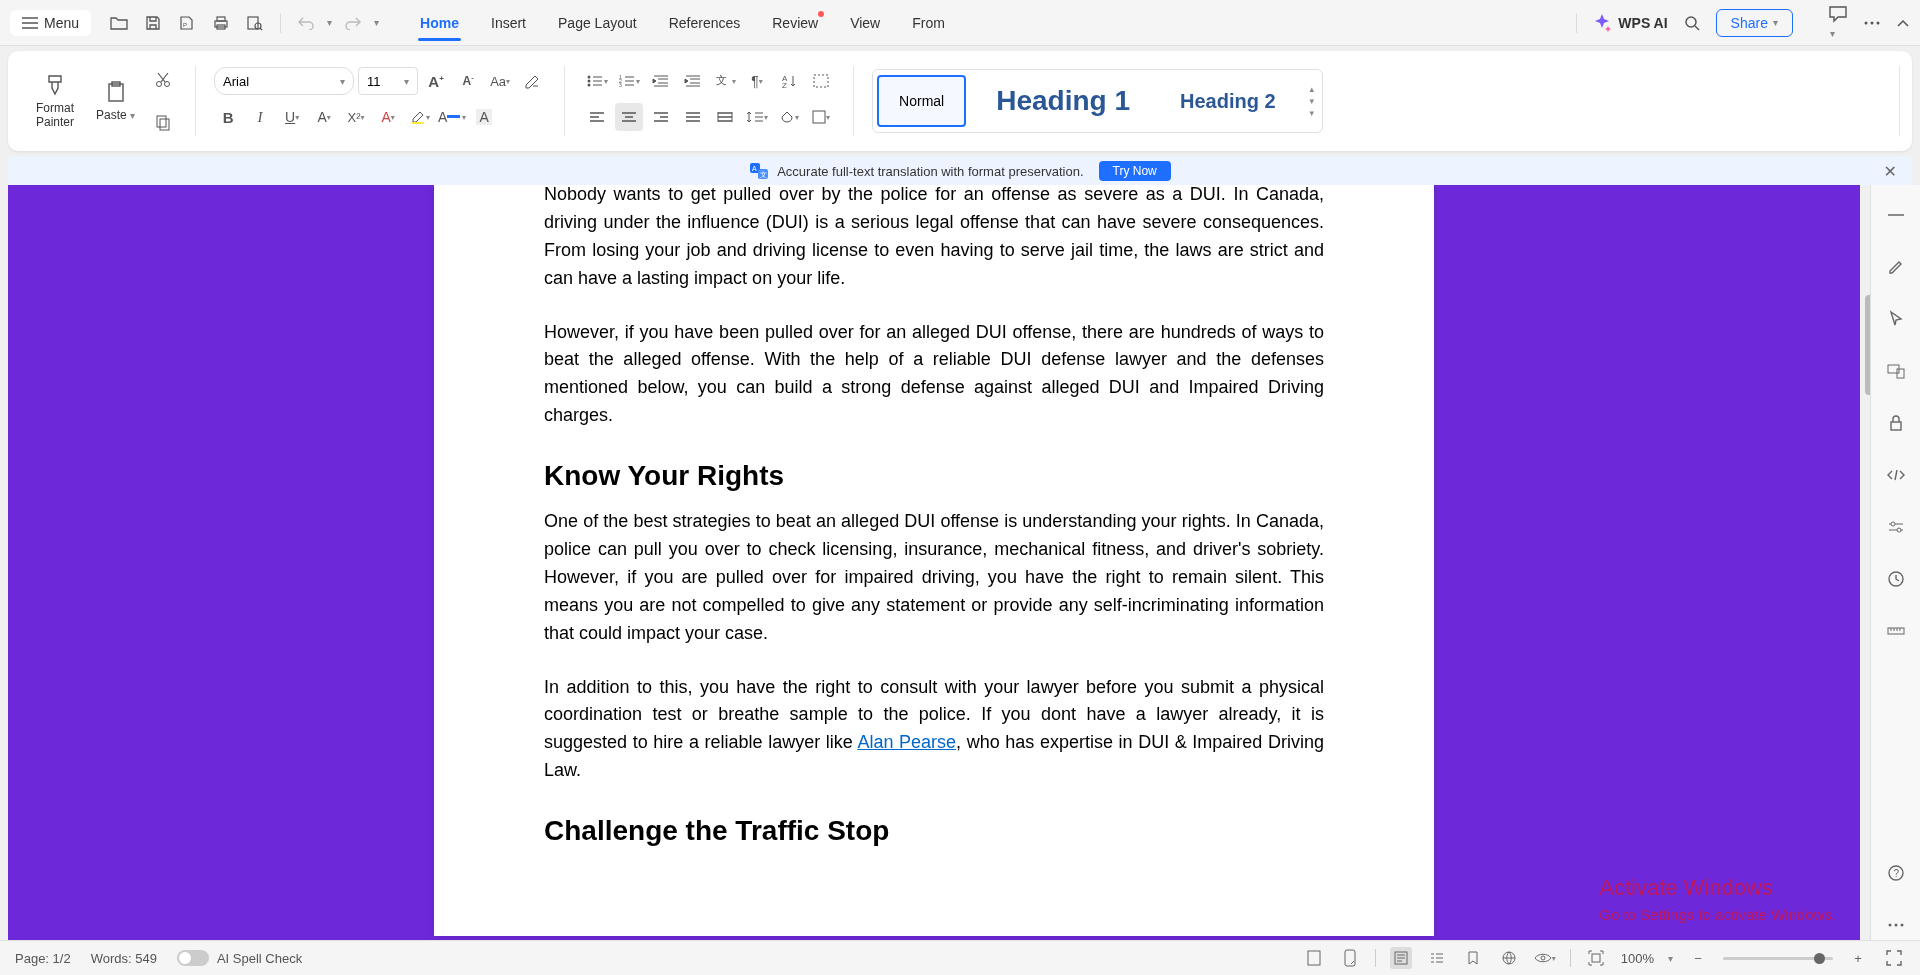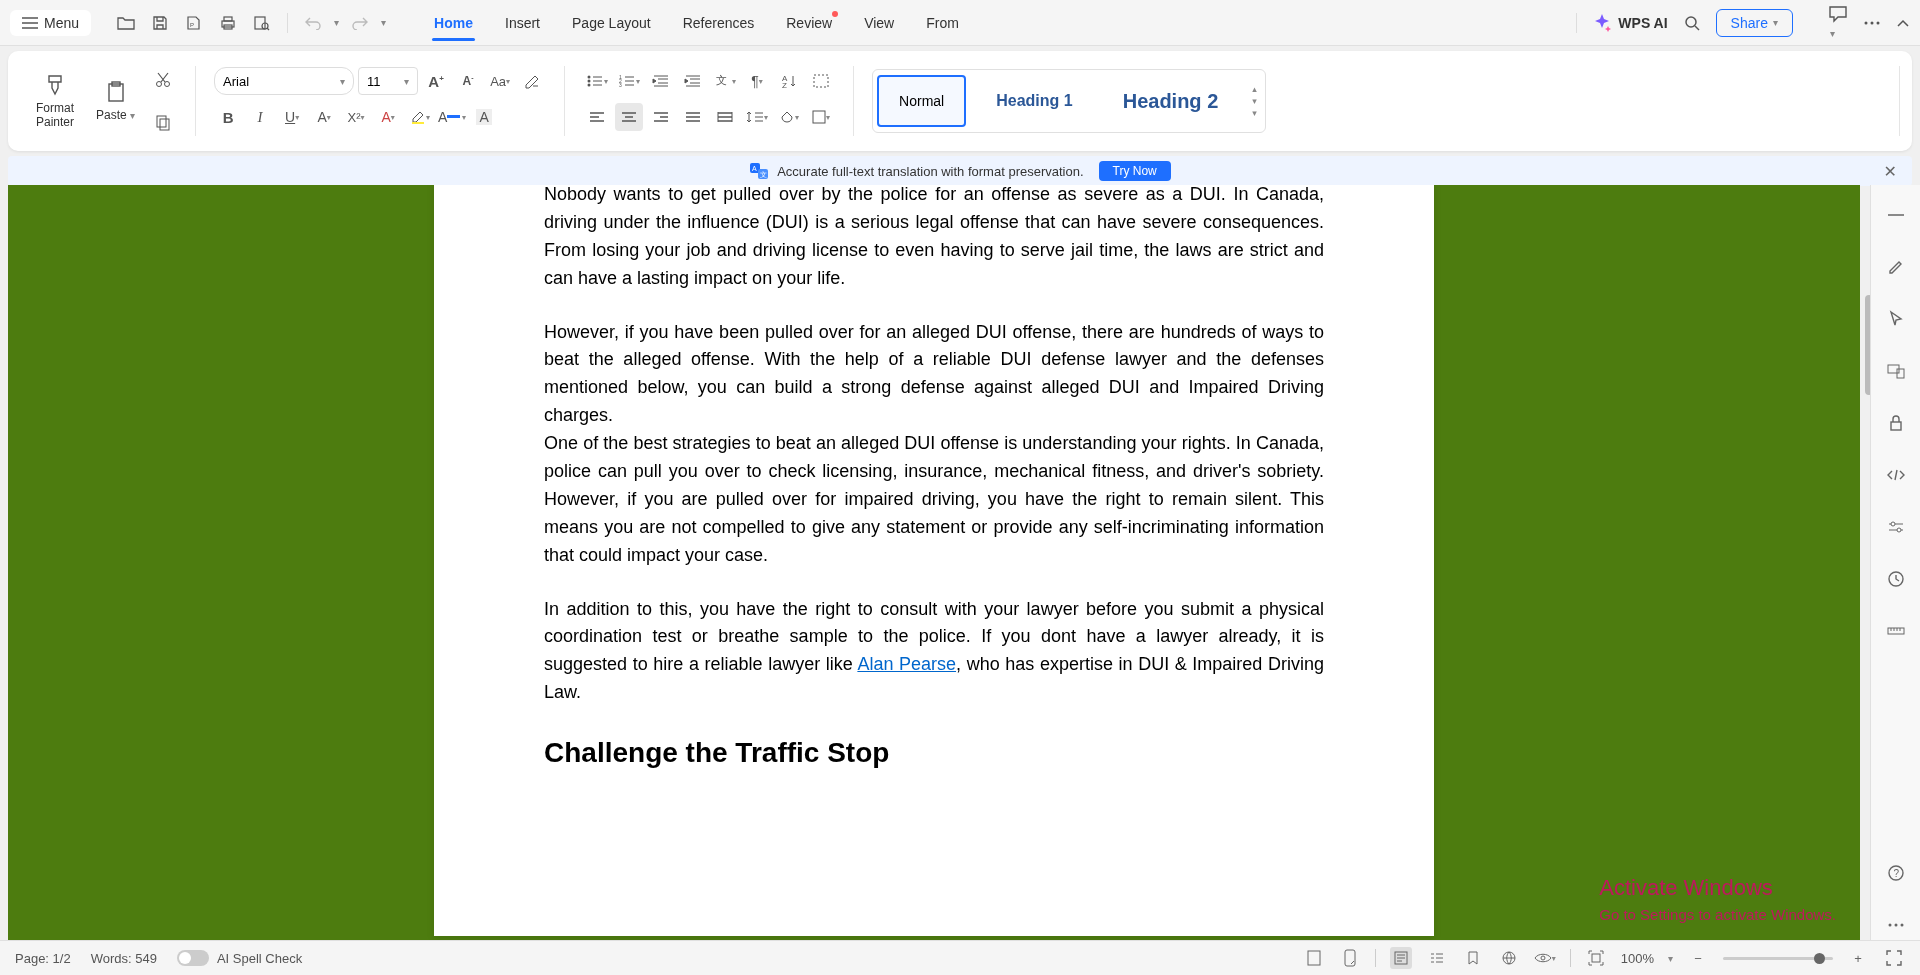--- a/index.html
+++ b/index.html
@@ -1,19 +1,19 @@
 <!DOCTYPE html>
 <html><head>
 <meta charset="utf-8">
 <style>
 * { margin: 0; padding: 0; box-sizing: border-box; font-family: -apple-system, BlinkMacSystemFont, "Segoe UI", Arial, sans-serif; }
 body { background: #f0f0f0; width: 1920px; height: 975px; overflow: hidden; position: relative; }
 
 
-.top-bar { height: 46px; background: #f5f5f5; display: flex; align-items: center; padding: 0 10px; gap: 12px; border-bottom: 1px solid #e0e0e0; }
+.top-bar { height: 46px; background: #f5f5f5; display: flex; align-items: center; padding: 0 10px; gap: 5px; border-bottom: 1px solid #e0e0e0; }
 .menu-btn { display: flex; align-items: center; gap: 6px; padding: 5px 12px; background: #fff; border-radius: 6px; cursor: pointer; font-size: 14px; color: #333; }
 .menu-btn svg { width: 16px; height: 12px; }
 .qat { display: flex; gap: 8px; align-items: center; margin-left: 10px; }
 .qat .icon-btn { width: 26px; height: 26px; display: flex; align-items: center; justify-content: center; cursor: pointer; border-radius: 4px; color: #555; }
 .qat .sep { width: 1px; height: 20px; background: #ddd; margin: 0 4px; }
 
 .tabs { display: flex; gap: 0; margin-left: 20px; }
 .tab { padding: 10px 16px; font-size: 14px; color: #333; cursor: pointer; position: relative; }
 .tab.active { color: #1e6fff; font-weight: 600; }
 .tab.active::after { content: ''; position: absolute; bottom: 0; left: 14px; right: 14px; height: 3px; background: #1e6fff; border-radius: 2px; }
@@ -33,32 +33,32 @@
 .small-btn { width: 28px; height: 28px; display: flex; align-items: center; justify-content: center; cursor: pointer; border-radius: 4px; color: #555; }
 .font-row { display: flex; gap: 4px; margin-bottom: 4px; }
 .font-col { display: flex; flex-direction: column; gap: 4px; }
 .font-select { width: 140px; height: 28px; border: 1px solid #ddd; border-radius: 12px; padding: 0 8px; font-size: 13px; background: #fff; display:flex; align-items:center; justify-content:space-between;}
 .size-select { width: 60px; height: 28px; border: 1px solid #ddd; border-radius: 4px; padding: 0 8px; font-size: 13px; background: #fff; display:flex; align-items:center; justify-content:space-between;}
 .caret { font-size: 10px; color: #888; }
 
 .styles-box { display: flex; gap: 10px; align-items: center; padding: 4px; border: 1px solid #e0e0e0; border-radius: 6px; height: 64px; }
 .style-item { padding: 8px 20px; cursor: pointer; border-radius: 4px; font-size: 14px; display:flex; align-items:center; height:52px;}
 .style-item.selected { border: 2px solid #1e6fff; background: #f5f9ff; }
-.style-h1 { font-size: 16px; font-weight: 700; color: #2b5797; }
+.style-h1 { font-size: 28px; font-weight: 700; color: #2b5797; }
 .style-h2 { font-size: 20px; font-weight: 700; color: #2b5797; }
 .style-scroll { display:flex; flex-direction:column; gap:2px; color:#888; font-size:9px; padding:0 4px;}
 
 
 .banner { height: 30px; background: #eef4ff; display: flex; align-items: center; justify-content: center; gap: 15px; margin: 5px 8px 0; border-radius: 4px; position: relative; }
 .banner-text { font-size: 13px; color: #333; display:flex; align-items:center; gap:8px;}
 .banner-btn { background: #1e6fff; color: #fff; padding: 3px 14px; border-radius: 4px; font-size: 12px; cursor: pointer; }
 .banner-close { position: absolute; right: 15px; cursor: pointer; color: #666; font-size: 16px; }
 
 
-.doc-area { position: absolute; top: 185px; bottom: 35px; left: 8px; right: 60px; background: #4d7c0f; overflow: hidden; }
+.doc-area { position: absolute; top: 185px; bottom: 35px; left: 8px; right: 60px; background: #6d28d9; overflow: hidden; }
 .page { width: 1000px; background: #fff; margin: 0 auto; padding: 0 110px 60px; min-height: 100%; box-shadow: 0 2px 8px rgba(0,0,0,0.1); }
 .page p { font-size: 18px; line-height: 1.55; color: #000; text-align: justify; margin-bottom: 0; }
 .page p.spacer { height: 26px; }
 .page h2 { font-size: 28px; font-weight: 700; color: #000; margin: 30px 0 16px; }
 .page a { color: #0066cc; text-decoration: underline; }
 
 .scrollbar-v { position: absolute; right: 45px; top: 185px; width: 12px; height: 560px; }
 .thumb-v { position: absolute; top: 110px; width: 8px; height: 100px; background: #bbb; border-radius: 4px; right: 2px; }
 .ruler-marks { position: absolute; right: 24px; top: 195px; display:flex; flex-direction:column; gap: 480px; color:#888; font-size:11px;}
 
@@ -426,20 +426,21 @@
   </div>
   <div class="banner-btn">Try Now</div>
   <div class="banner-close">✕</div>
 </div>
 
 <div class="doc-area">
   <div class="page">
     <p style="margin-top:-4px">Nobody wants to get pulled over by the police for an offense as severe as a DUI. In Canada, driving under the influence (DUI) is a serious legal offense that can have severe consequences. From losing your job and driving license to even having to serve jail time, the laws are strict and can have a lasting impact on your life.</p>
     <p class="spacer"></p>
     <p>However, if you have been pulled over for an alleged DUI offense, there are hundreds of ways to beat the alleged offense. With the help of a reliable DUI defense lawyer and the defenses mentioned below, you can build a strong defense against alleged DUI and Impaired Driving charges.</p>
+    <h2>Know Your Rights</h2>
     <p>One of the best strategies to beat an alleged DUI offense is understanding your rights. In Canada, police can pull you over to check licensing, insurance, mechanical fitness, and driver's sobriety. However, if you are pulled over for impaired driving, you have the right to remain silent. This means you are not compelled to give any statement or provide any self-incriminating information that could impact your case.</p>
     <p class="spacer"></p>
     <p><span>In addition to this, you have the right to consult with your lawyer before you submit a physical coordination test or breathe sample to the police. If you dont have a lawyer already, it is suggested to hire a reliable lawyer like </span><a href="#">Alan Pearse</a><span>, who has expertise in DUI &amp; Impaired Driving Law.</span></p>
     <h2>Challenge the Traffic Stop</h2>
   </div>
 </div>
 
 <div class="scrollbar-v">
     <div class="thumb-v"></div>
   </div>

